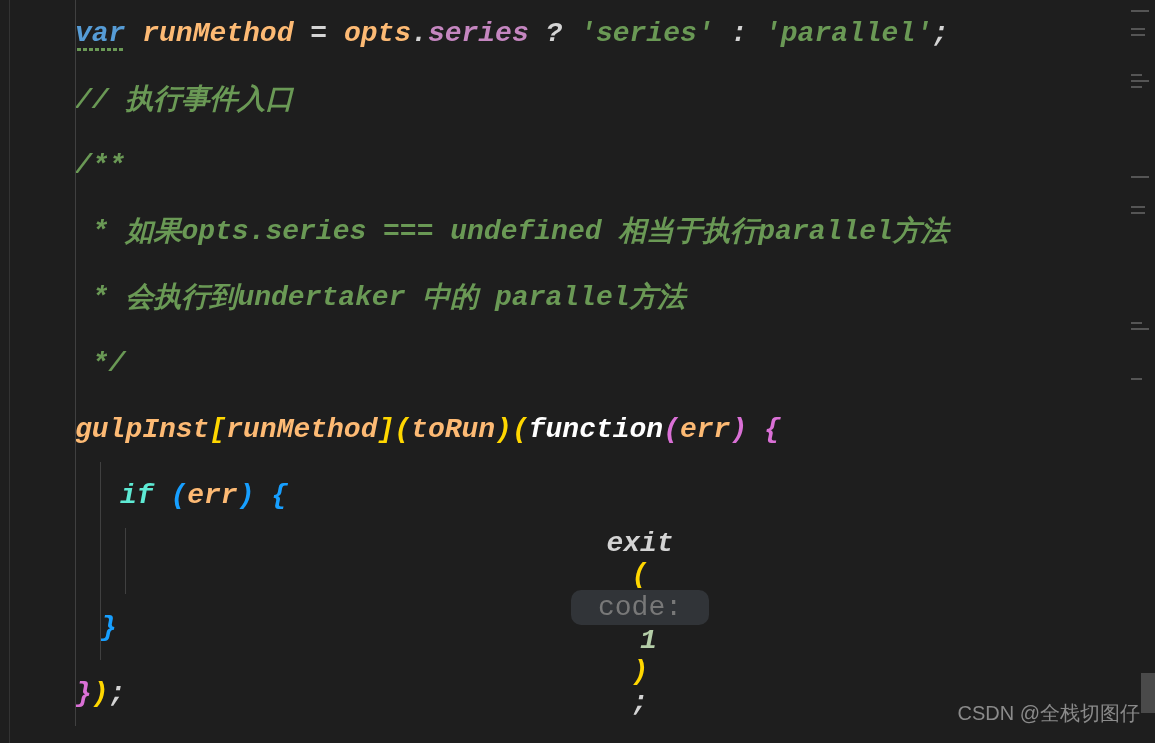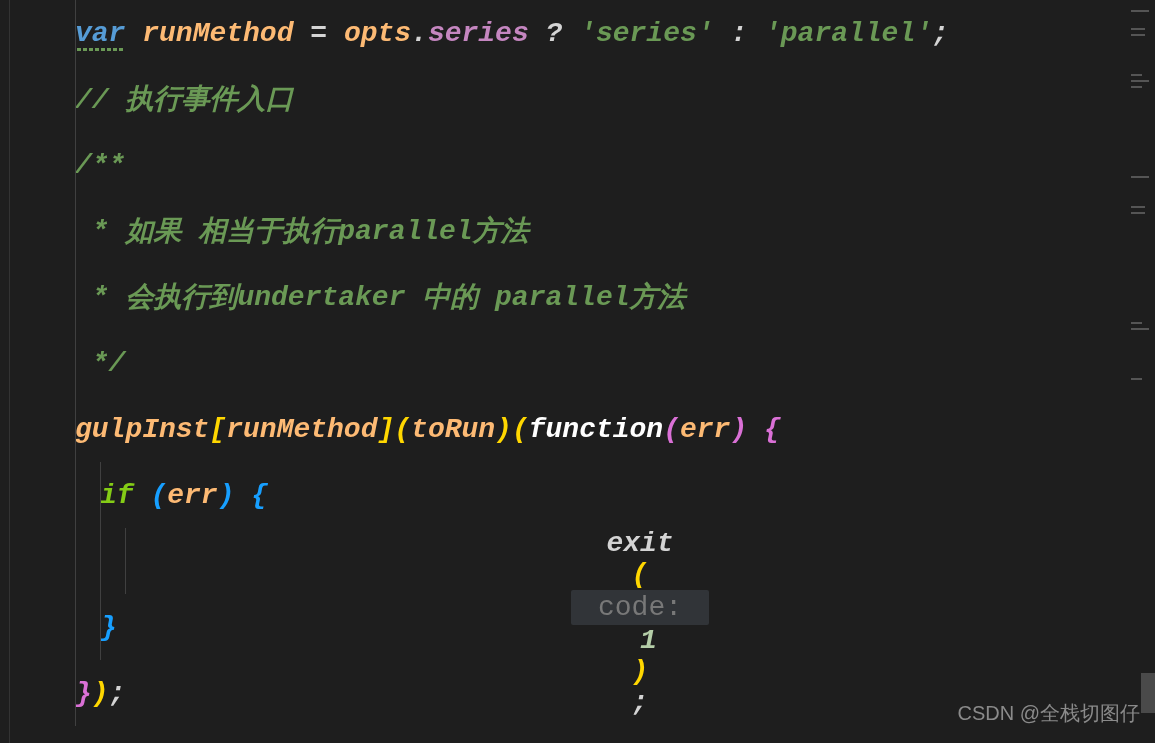--- a/index.html
+++ b/index.html
@@ -56,35 +56,35 @@
       left: 0; right: 0; bottom: -2px;
       height: 3px;
       background: repeating-linear-gradient(90deg, transparent 0 2px, #6a9955 2px 6px);
     }
     .ident { color: #fdba74; }
     .op { color: #d4d4d4; }
     .prop { color: #c586c0; font-style: italic; }
     .string { color: #6a9955; font-style: italic; }
     .comment { color: #6a9955; font-style: italic; }
     .comment-bold { font-weight: 700; }
-    .keyword { color: #84cc16; font-style: italic; }
+    .keyword { color: #5eead4; font-style: italic; margin-left: 20px; }
     .func-kw { color: #ffffff; }
     .bracket-y { color: #ffd700; }
     .bracket-p { color: #da70d6; }
     .bracket-b { color: #179fff; }
     .number { color: #b5cea8; font-style: italic; }
     .call { color: #ffc66d; color: #dcdcaa; color: #d4d4d4; font-weight: 700;}
     
     .inlay-hint {
       background: #313438;
       color: #787878;
       font-style: normal;
       font-weight: 400;
       padding: 2px 10px;
-      border-radius: 2px;
+      border-radius: 10px;
       margin: 0 4px;
     }
     
     .minimap {
       position: absolute;
       right: 0;
       top: 0;
       width: 30px;
       height: 100%;
       display: flex;
@@ -141,21 +141,21 @@
       <span class="comment">// 执行事件入口</span>
     </div>
 
     <div class="line indent-1">
       <div class="indent-guide l1"></div>
       <span class="comment">/**</span>
     </div>
 
     <div class="line indent-1">
       <div class="indent-guide l1"></div>
-      <span class="comment"> * </span><span class="comment">如果</span><span class="comment"> 相当于执行</span><span class="comment comment-bold">parallel</span><span class="comment">方法</span>
+      <span class="comment"> * </span><span class="comment">如果</span><span class="comment comment-bold">opts.series === undefined</span><span class="comment"> 相当于执行</span><span class="comment comment-bold">parallel</span><span class="comment">方法</span>
     </div>
 
     <div class="line indent-1">
       <div class="indent-guide l1"></div>
       <span class="comment"> * </span><span class="comment">会执行到</span><span class="comment comment-bold">undertaker</span><span class="comment"> 中的 </span><span class="comment comment-bold">parallel</span><span class="comment">方法</span>
     </div>
 
     <div class="line indent-1">
       <div class="indent-guide l1"></div>
       <span class="comment"> */</span>

